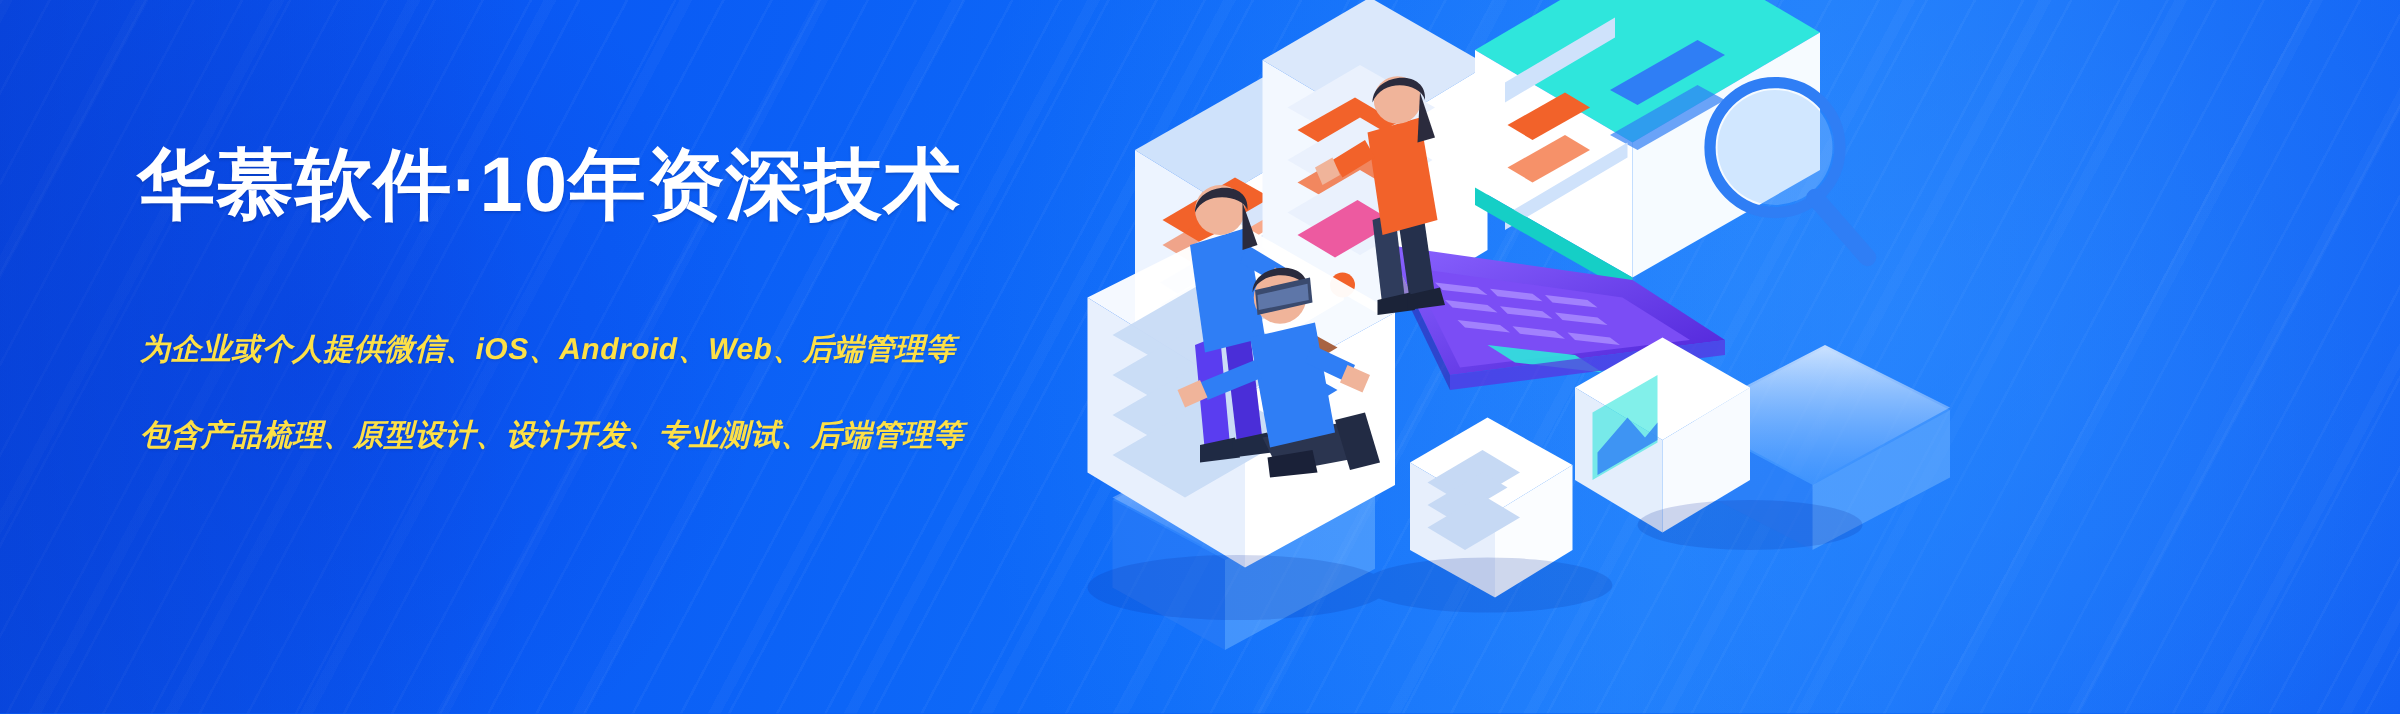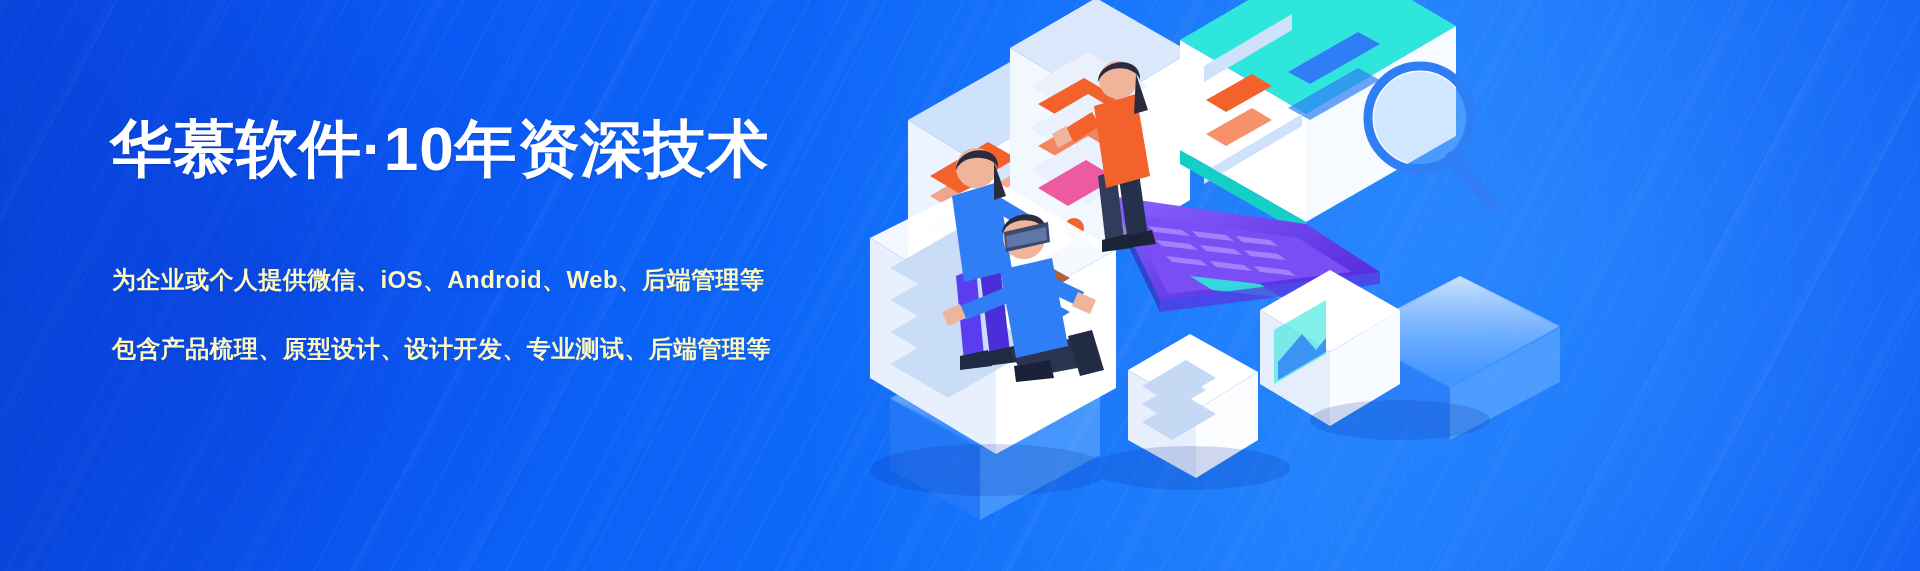--- a/index.html
+++ b/index.html
@@ -53,23 +53,24 @@
   .copy{position:absolute;left:110px;top:0;width:760px;height:571px;}
   .headline{
     position:absolute;left:0;top:118px;
     font-size:62px;line-height:1;font-weight:bold;color:#ffffff;
     letter-spacing:1px;white-space:nowrap;
     text-shadow:0 1px 2px rgba(0,30,110,.25);
     text-align:right;
   }
   .sub{
     position:absolute;left:2px;
-    font-size:24px;line-height:1;font-weight:bold;color:#fef9c3;
+    font-size:24px;line-height:1;font-weight:bold;color:#fde047;
     letter-spacing:.4px;white-space:nowrap;
     text-shadow:0 1px 2px rgba(0,30,110,.22);
+    font-style:italic;
   }
   .sub-1{top:268px;}
   .sub-2{top:337px;}
 
   
   .art{position:absolute;left:860px;top:0;width:1060px;height:571px;}
   .art svg{display:block;}
 </style>
 </head>
 <body>

